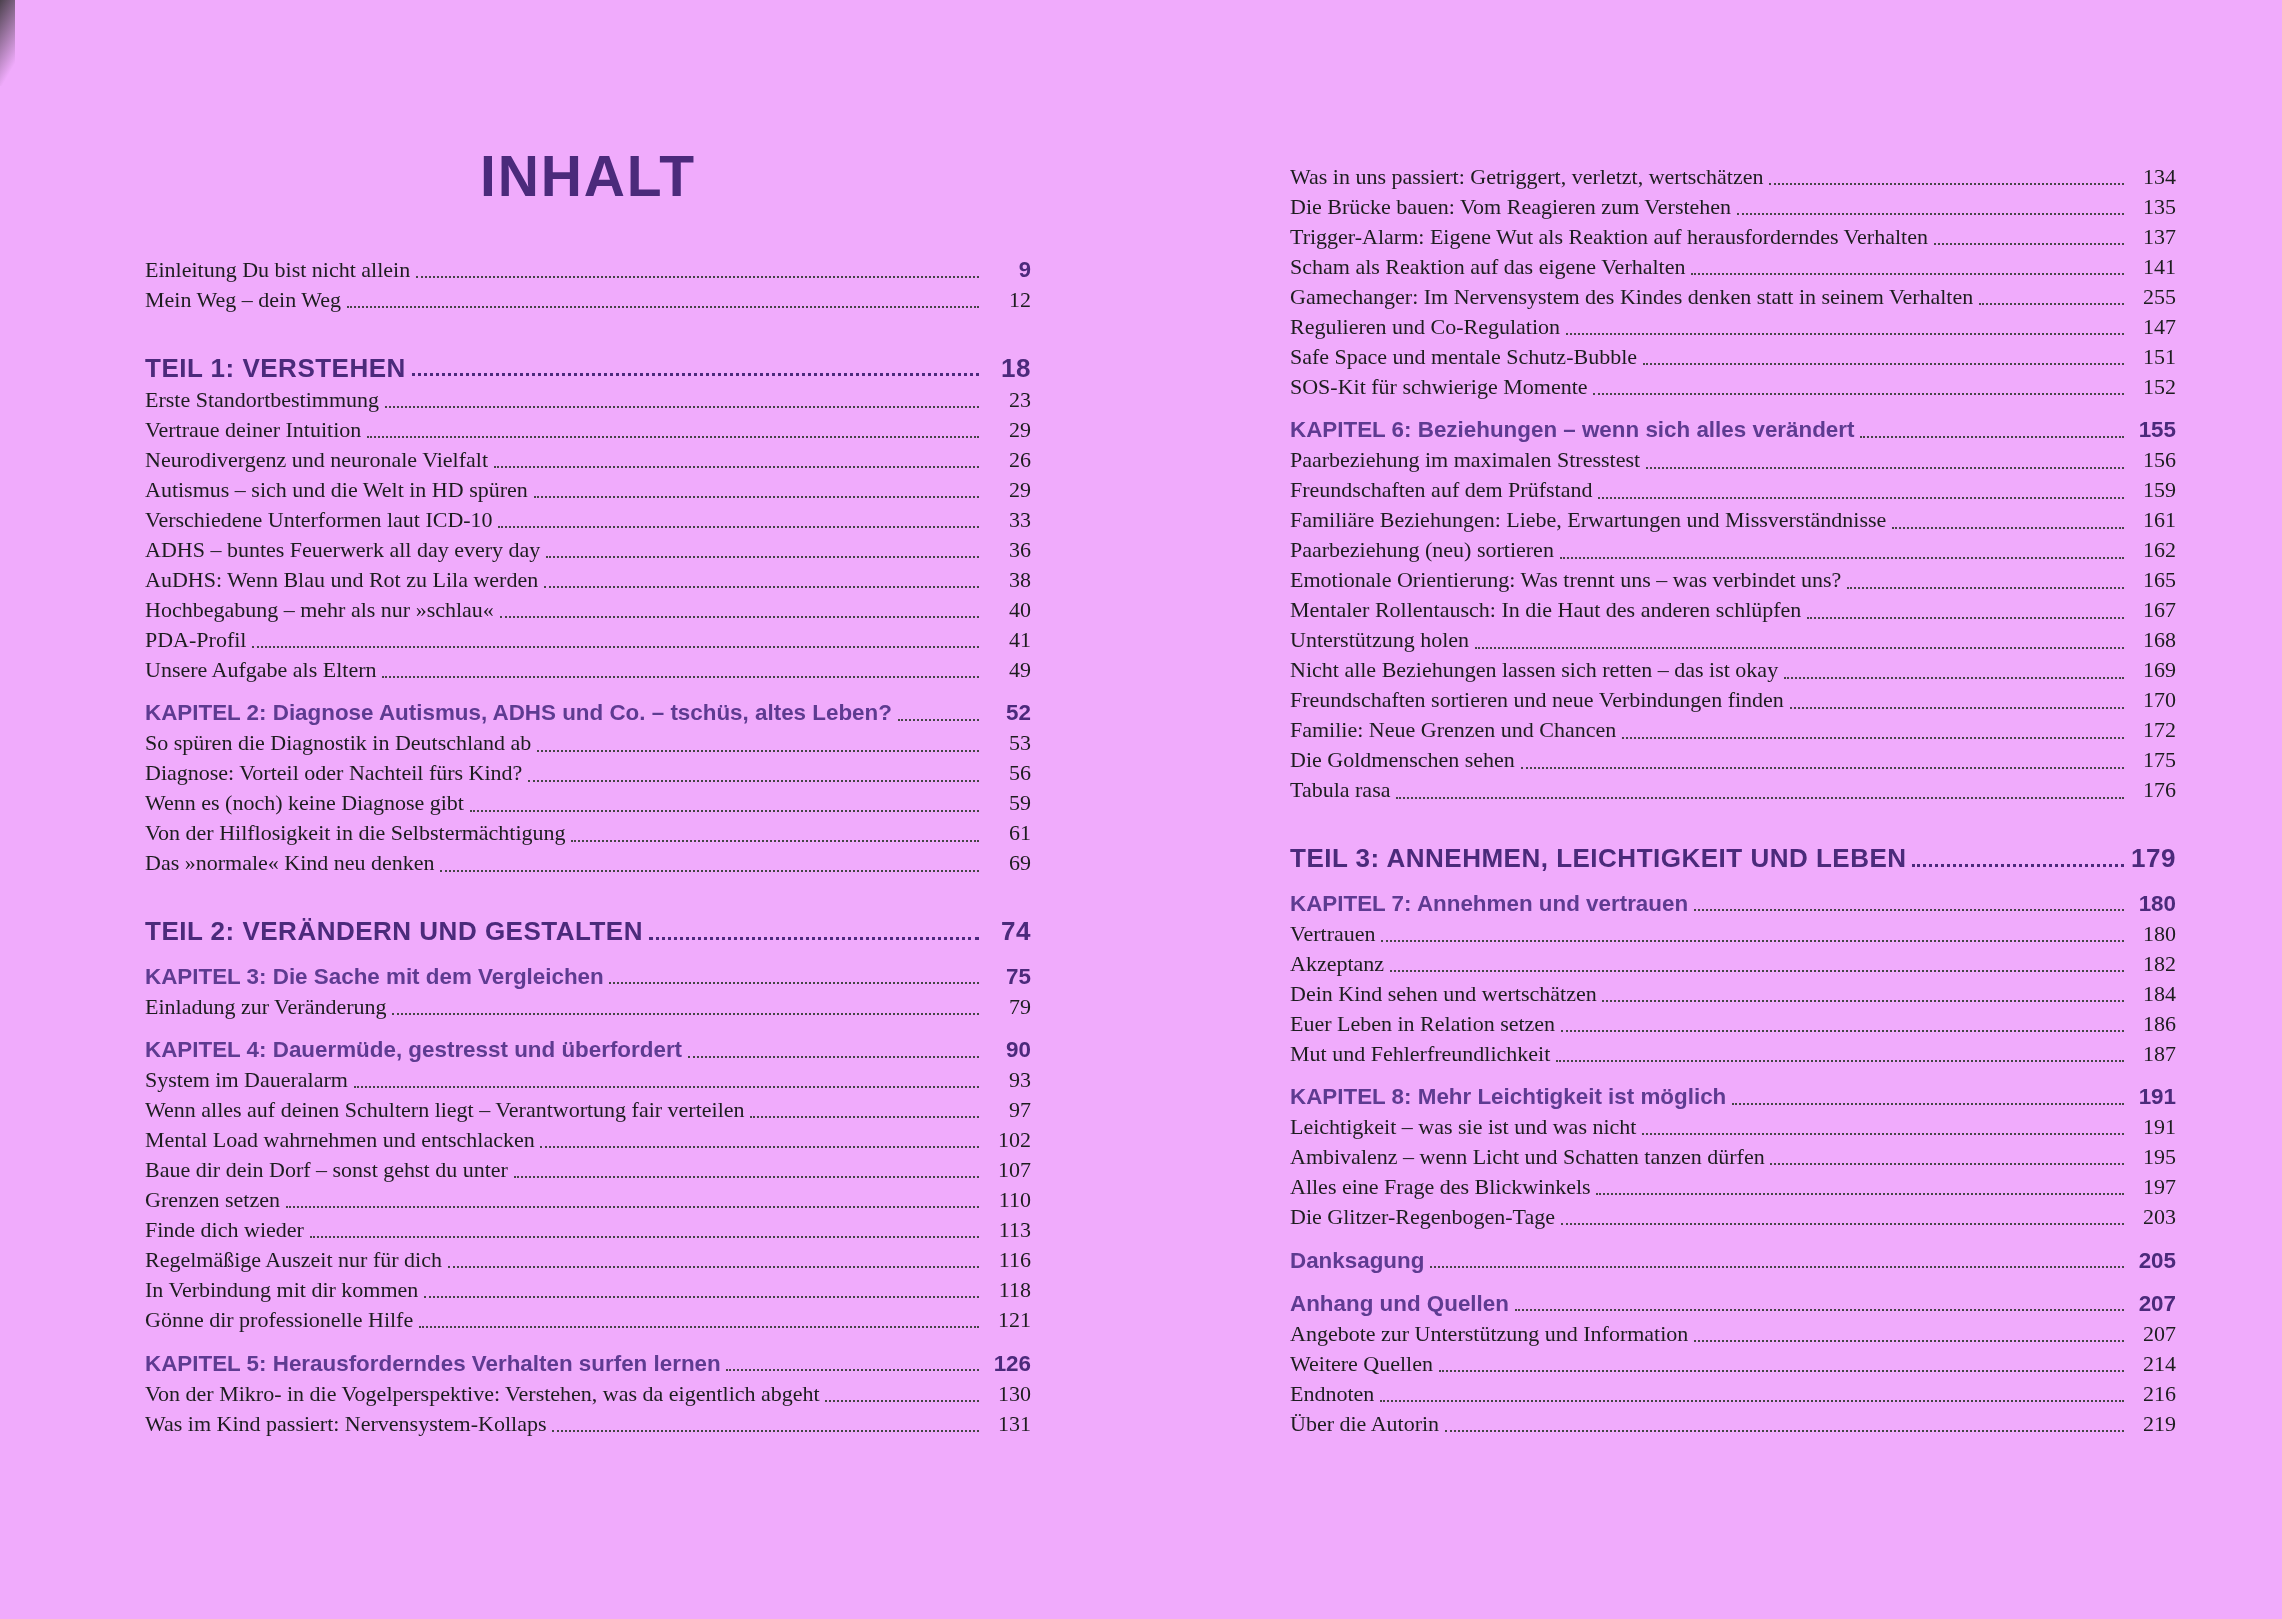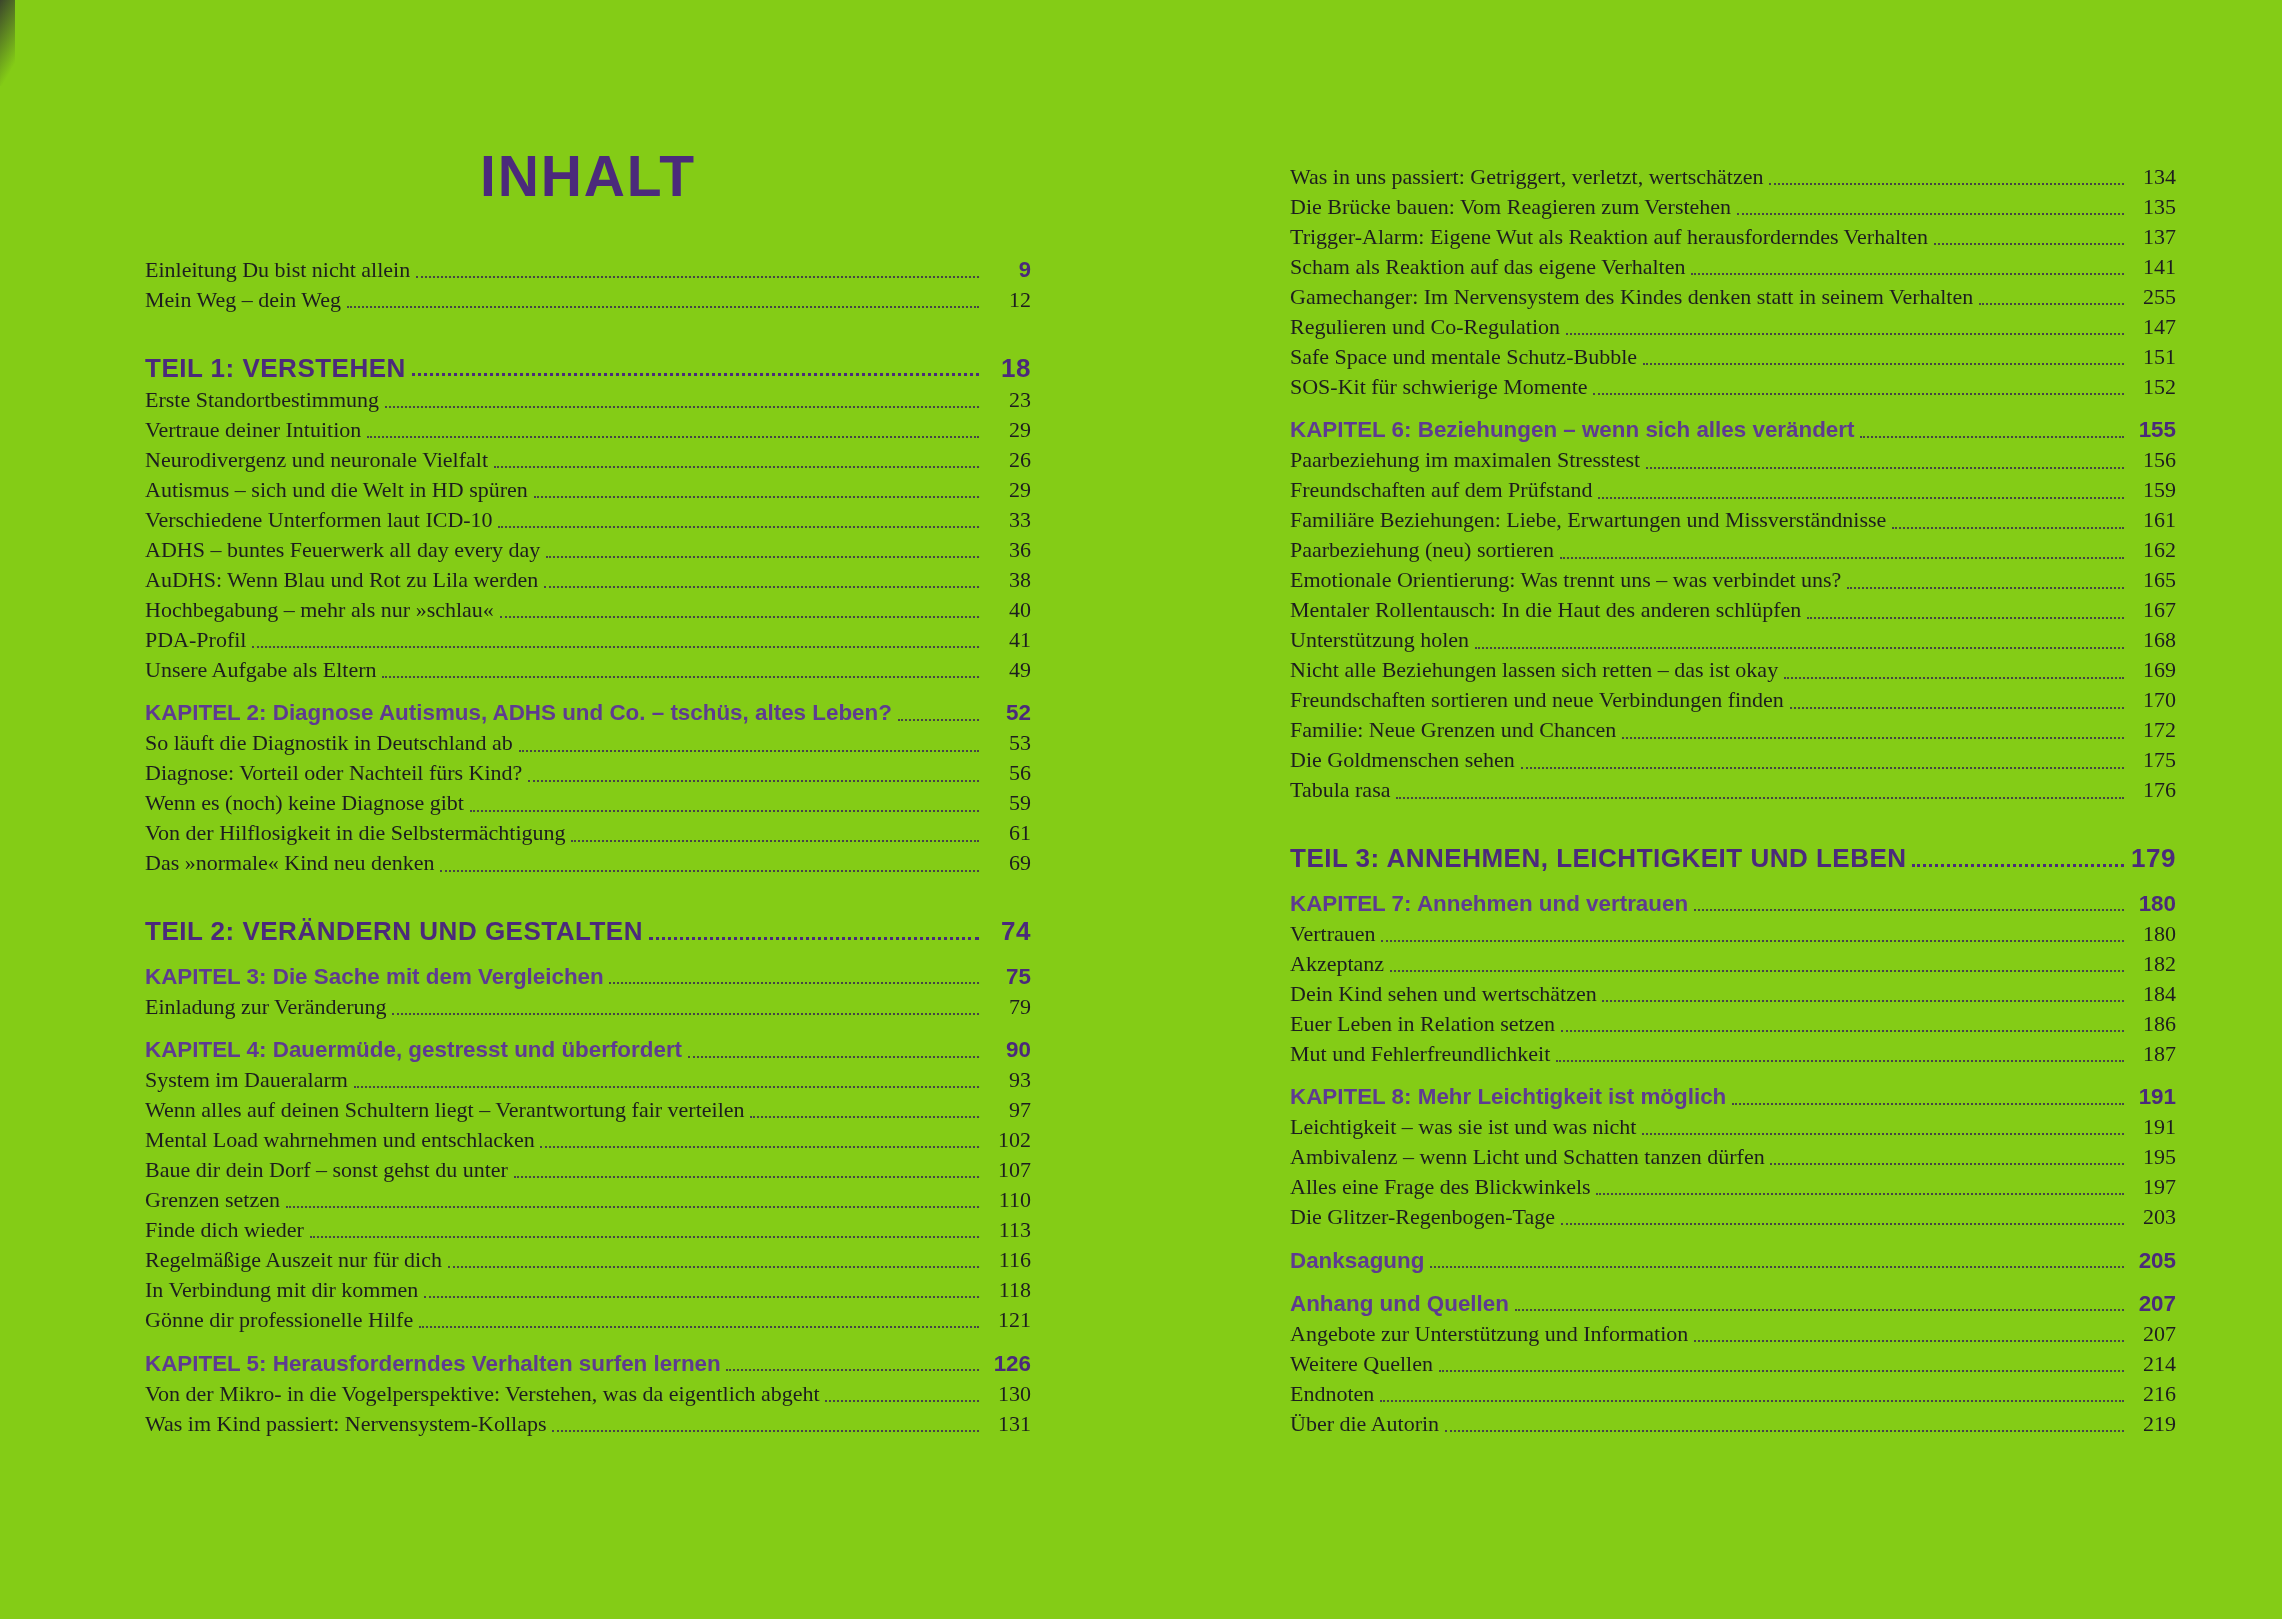--- a/index.html
+++ b/index.html
@@ -7,21 +7,21 @@
   body {
     width: 2283px;
     height: 1620px;
     background: #ffffff;
     font-family: "Liberation Serif", serif;
   }
   .page {
     position: relative;
     width: 2283px;
     height: 1620px;
-    background: #84cc16;
+    background: #f0abfc;
     overflow: hidden;
     color: #1d1d1f;
   }
   .corner-mark {
     position: absolute;
     left: 0; top: 0;
     width: 15px; height: 86px;
     background: linear-gradient(120deg, #2f2f2f 0%, rgba(47,47,47,0.0) 80%);
     opacity: .85;
   }
@@ -177,21 +177,21 @@
           <span class="label">Unsere Aufgabe als Eltern</span>
           <span class="dots"></span>
           <span class="pagenum">49</span>
         </div>
         <div class="row chapter pp">
           <span class="label">KAPITEL 2: Diagnose Autismus, ADHS und Co. – tschüs, altes Leben?</span>
           <span class="dots"></span>
           <span class="pagenum">52</span>
         </div>
         <div class="row item">
-          <span class="label">So läuft die Diagnostik in Deutschland ab</span>
+          <span class="label">So spüren die Diagnostik in Deutschland ab</span>
           <span class="dots"></span>
           <span class="pagenum">53</span>
         </div>
         <div class="row item">
           <span class="label">Diagnose: Vorteil oder Nachteil fürs Kind?</span>
           <span class="dots"></span>
           <span class="pagenum">56</span>
         </div>
         <div class="row item">
           <span class="label">Wenn es (noch) keine Diagnose gibt</span>

